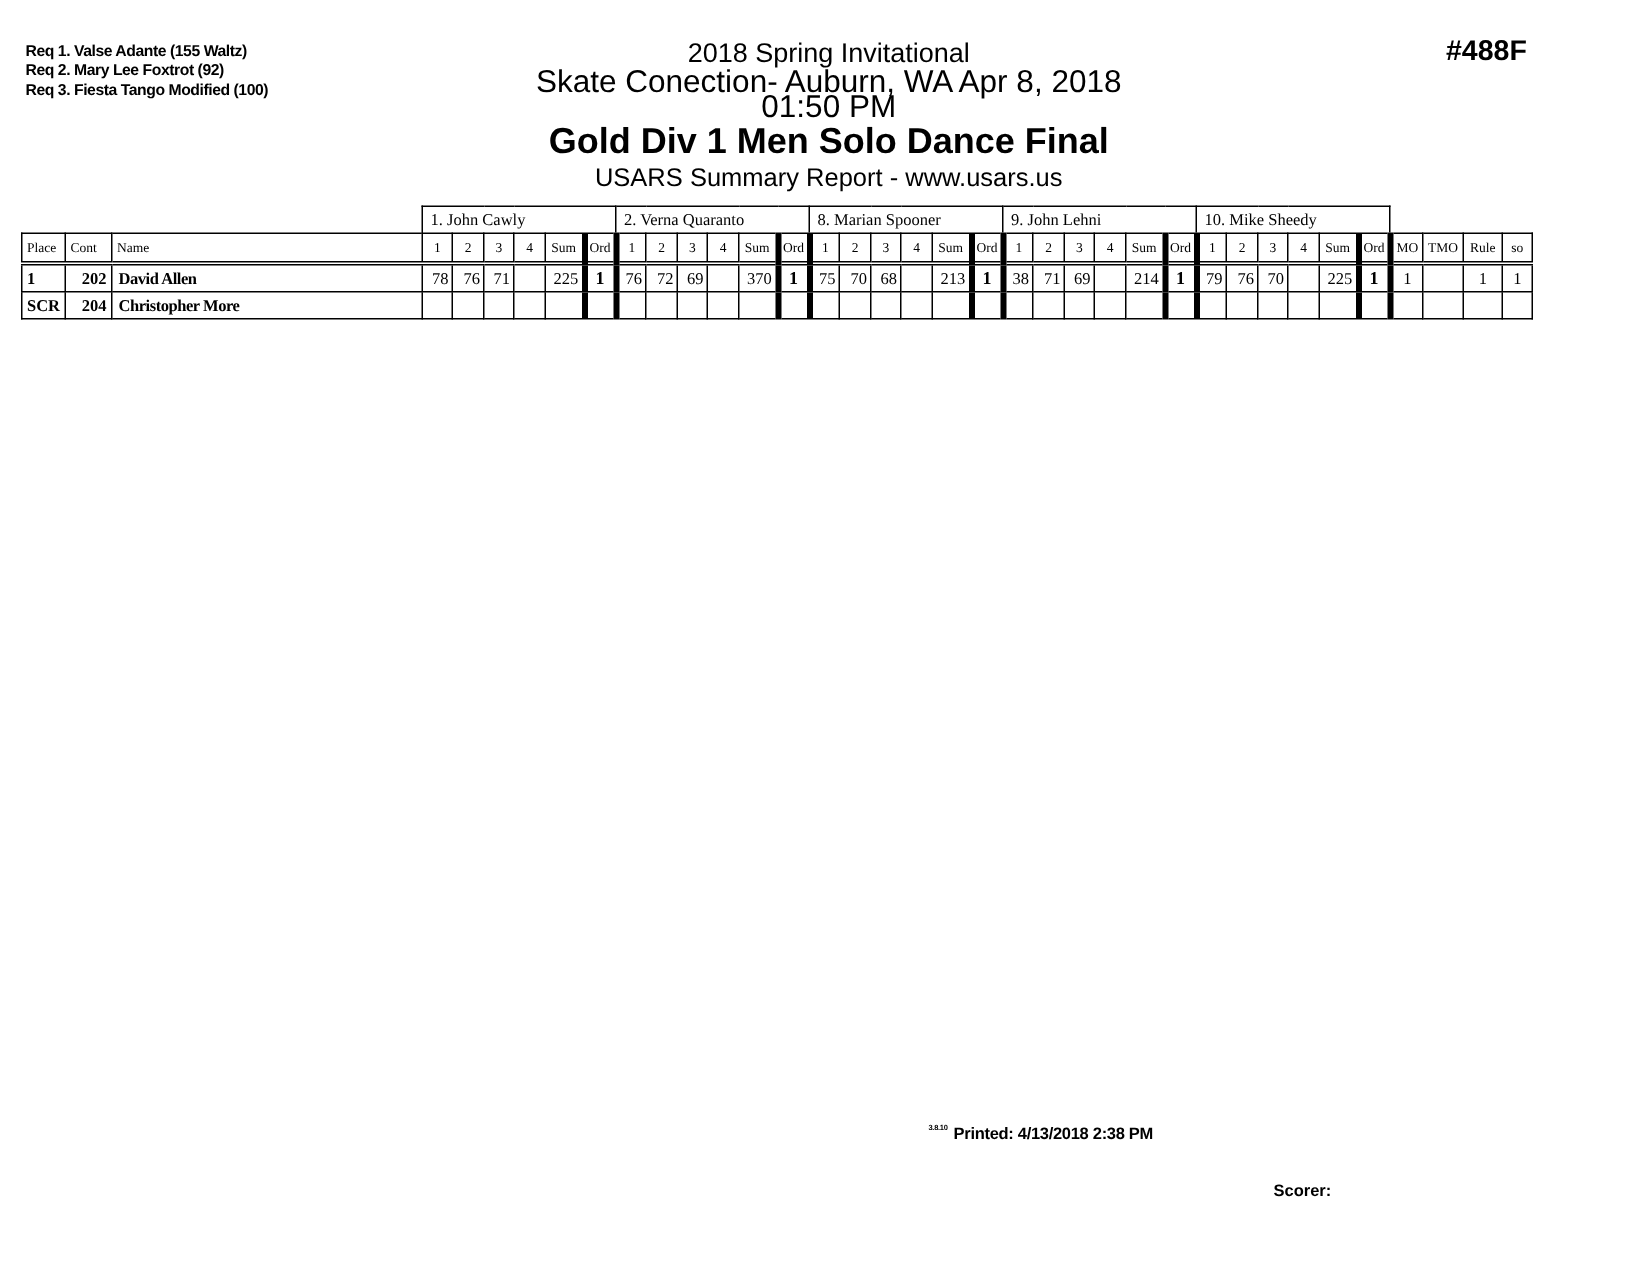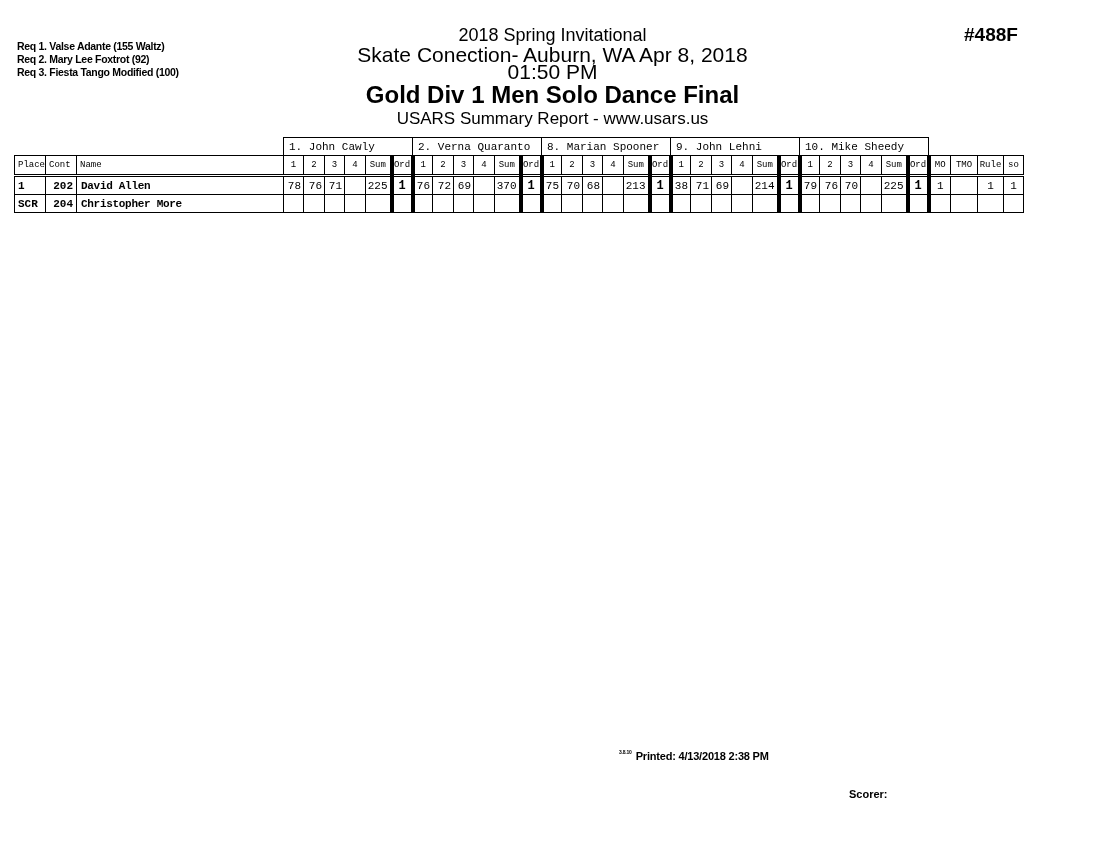--- a/index.html
+++ b/index.html
@@ -1,26 +1,26 @@
 <!DOCTYPE html>
 <html><head>
 <meta charset="utf-8">
 <style>
   html, body { margin:0; padding:0; background:#ffffff; }
   body { width:1100px; height:850px; position:relative; overflow:hidden; color:#000; font-family:"Liberation Sans", sans-serif; }
-  .req { position:absolute; left:17px; top:40px; font-size:10.5px; font-weight:bold; line-height:13px; letter-spacing:-0.3px; }
+  .req { position:absolute; left:17px; top:28px; font-size:10.5px; font-weight:bold; line-height:13px; letter-spacing:-0.3px; }
   .req div { white-space:nowrap; }
   .hdr { position:absolute; left:340px; width:425px; top:24px; text-align:center; }
   .hdr .t1 { font-size:18px; font-weight:normal; line-height:22px; }
   .hdr .t2 { font-size:21px; line-height:17px; }
   .hdr .t3 { font-size:24px; font-weight:bold; line-height:26px; margin-top:2px; }
   .hdr .t4 { font-size:17px; line-height:22px; }
   .evid { position:absolute; left:964px; top:24px; font-size:19px; font-weight:bold; }
 
-  table.grid { position:absolute; left:14px; top:137px; border-collapse:collapse; font-family:Liberation Mono, monospace;padding-left:44px; }
+  table.grid { position:absolute; left:14px; top:137px; border-collapse:collapse; font-family:Liberation Serif, serif;padding-left:44px; }
   table.grid td { border:1px solid #000; padding:0; height:18px; font-size:11px; white-space:nowrap; overflow:hidden; }
   tr.judges td { height:17px; font-size:11px; padding-left:5px; text-align:left; }
   tr.judges td.blank { border:none; }
   tr.cols td { font-size:9px; text-align:center; height:18px; border-bottom:3px double #000; }
   tr.cols td.lbl { text-align:left; padding-left:3px; }
   tr.row td { height:17px; font-size:11px; text-align:right; padding-right:2px; }
   tr.row td.place { text-align:left; padding-left:3px; font-weight:bold; }
   tr.row td.cont { font-weight:bold; padding-right:3px; }
   tr.row td.name { text-align:left; padding-left:4px; font-weight:bold; letter-spacing:-0.3px; }
   tr.row td.ord { font-weight:bold; text-align:center; font-size:12px; padding:0; }

